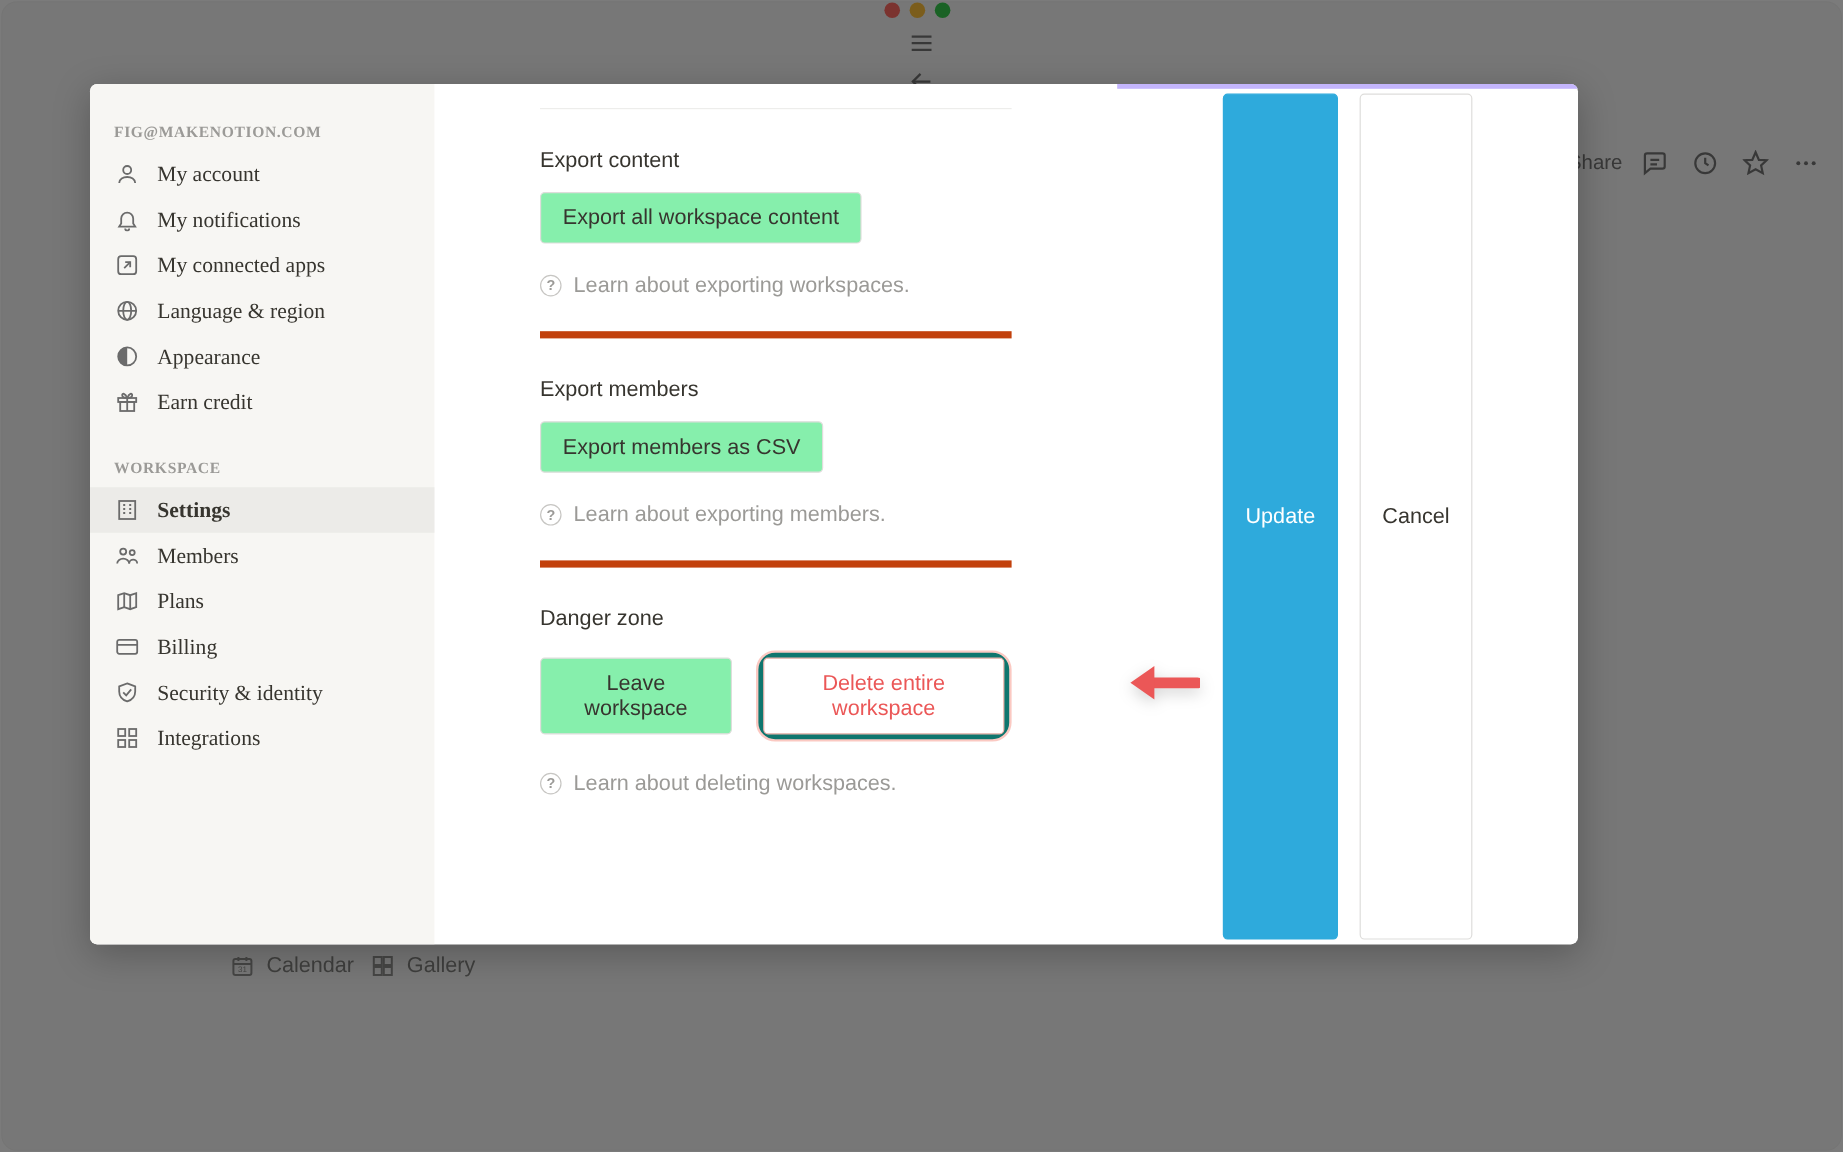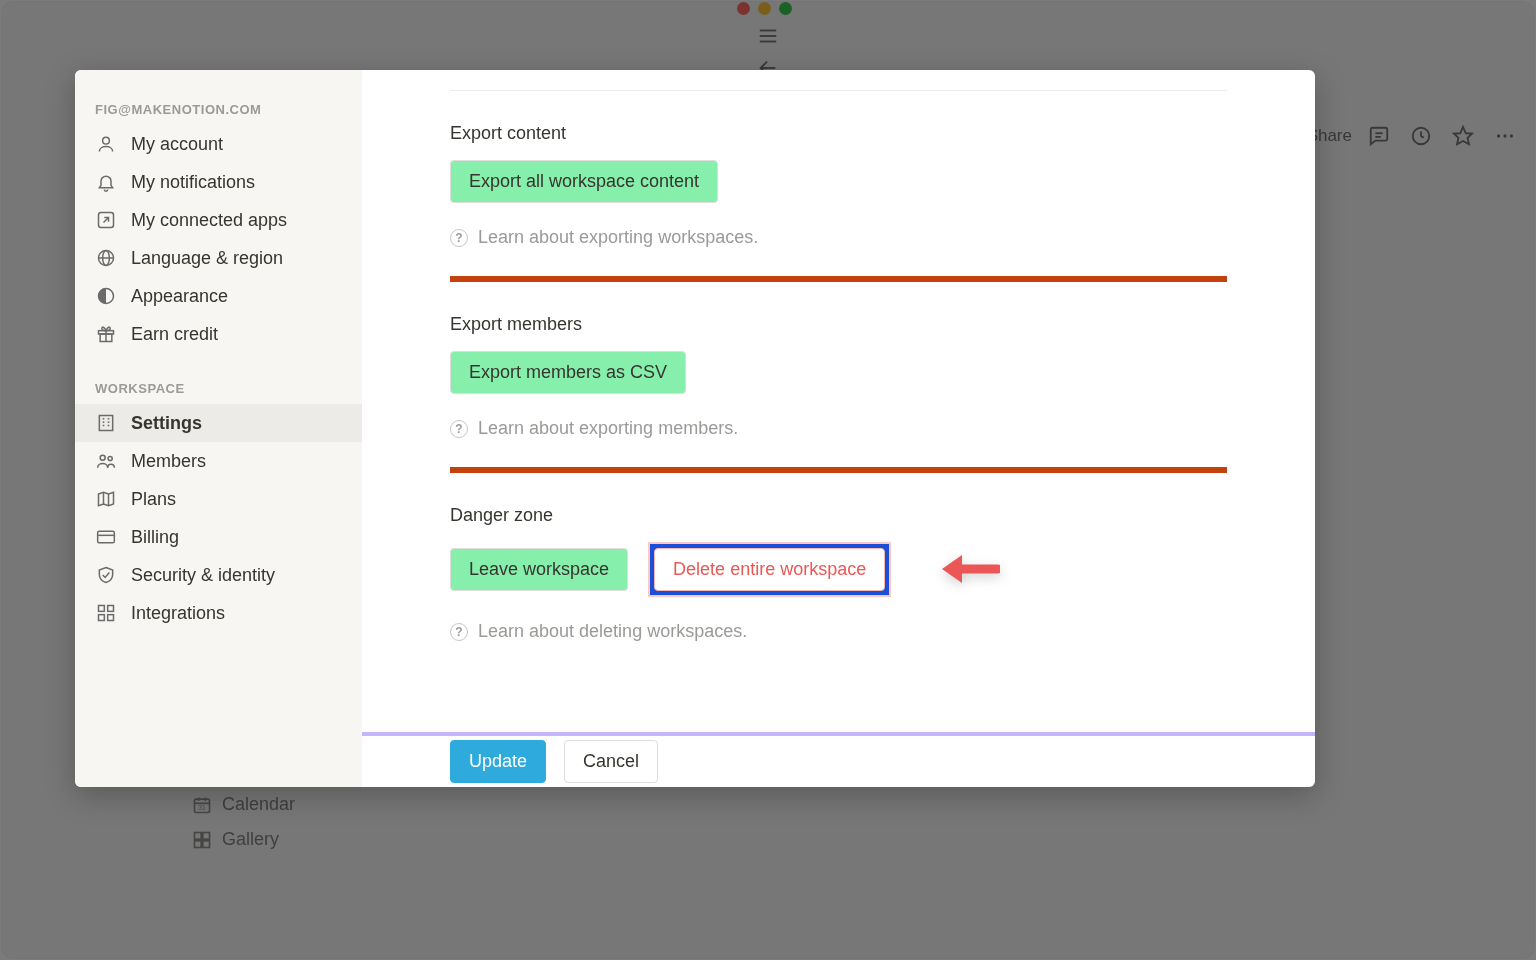--- a/index.html
+++ b/index.html
@@ -43,21 +43,21 @@
     border-radius: 4px;
   }
   .chrome-icon.disabled { color: #c8c8c6; }
   .title-right { margin-left: auto; display: flex; align-items: center; gap: 12px; color: #6b6b6b; }
   .share-text { font-size: 17px; color: #6b6b6b; }
 
   
   .bg-sidebar-items {
     position: absolute;
     left: 190px; top: 792px;
-    display: flex; flex-direction: column; gap: 14px;
+    display: flex; flex-direction: row; gap: 14px;
     color: #7a7a78; font-size: 18px;
     z-index: 0;
   }
   .bg-sidebar-items .row { display: flex; align-items: center; gap: 10px; }
   .bg-sidebar-items .row svg { color: #8a8a88; }
 
   
   .modal {
     position: absolute;
     left: 75px; top: 70px;
@@ -66,20 +66,21 @@
     border-radius: 6px;
     box-shadow: 0 8px 30px rgba(0,0,0,0.25);
     display: flex;
     z-index: 10;
     overflow: hidden;
   }
   .modal-sidebar {
     width: 287px;
     background: #f7f6f3;
     padding-top: 22px;
+    font-family: Liberation Serif, serif;
   }
   .section-head {
     font-size: 13px;
     font-weight: 600;
     letter-spacing: 0.04em;
     color: #9b9a97;
     padding: 10px 20px 8px;
     text-transform: uppercase;
   }
   .side-item {
@@ -87,21 +88,21 @@
     padding: 8px 20px;
     font-size: 18px;
     color: #37352f;
     cursor: pointer;
   }
   .side-item .ic { width: 22px; height: 22px; display: flex; align-items: center; justify-content: center; color: #6b6b6b; }
   .side-item.active { background: #ecebe8; font-weight: 600; }
 
   .modal-main {
     flex: 1;
-    display: flex; flex-direction: column;
+    display: flex; 
     overflow: hidden;
   }
   .main-body {
     flex: 1;
     padding: 0 88px 0 88px;
     overflow: auto;
   }
   .section {
     padding: 32px 0 28px;
     border-top: 6px solid #c2410c;
@@ -123,22 +124,22 @@
   .btn-primary {
     background: #2eaadc;
     border-color: #2eaadc;
     color: #fff;
   }
   .btn-cancel { background: #fff; }
   .danger-highlight-wrap {
     display: inline-flex;
     padding: 4px;
     border: 2px solid #fbc9c2;
-    background: #1d4ed8;
-    border-radius: 1px;
+    background: #0f766e;
+    border-radius: 16px;
     position: relative;
   }
   .btn-danger {
     color: #eb5757;
     border-color: #f4b6ae;
     background: #fff;
   }
   .hint {
     display: flex; align-items: center; gap: 10px;
     color: #9b9a97; font-size: 18px; margin-top: 24px;

